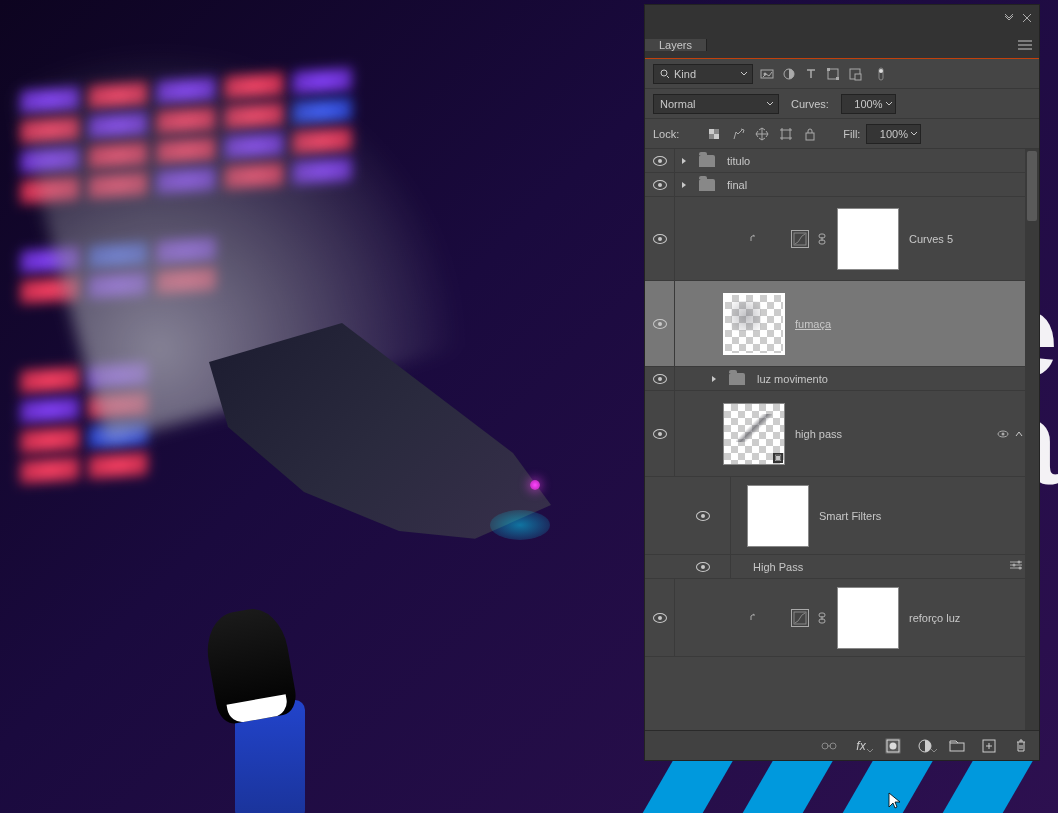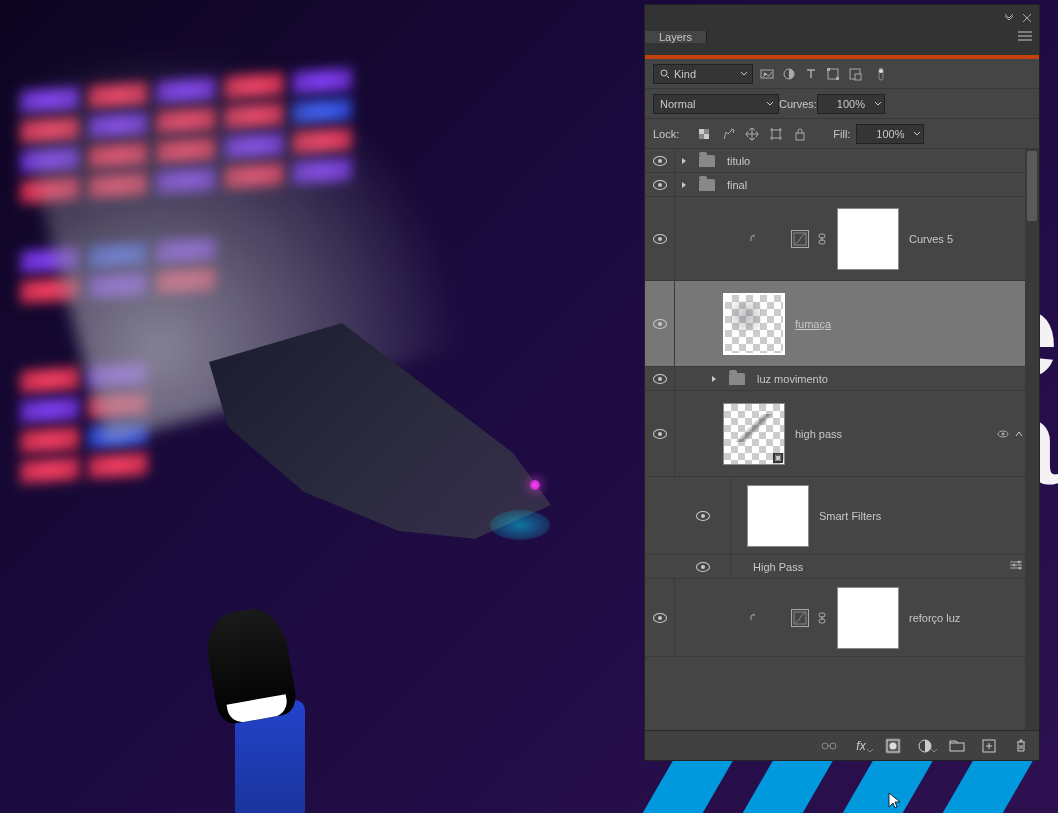--- a/index.html
+++ b/index.html
@@ -18,34 +18,34 @@
 .robot-cyan{position:absolute;left:300px;top:200px;width:60px;height:30px;background:radial-gradient(rgba(0,220,255,0.5),transparent);border-radius:50%}
 .shoe{position:absolute;left:210px;top:610px;width:80px;height:110px;background:linear-gradient(#1a1a1a,#000);border-radius:40% 40% 20% 20%;transform:rotate(-10deg)}
 .shoe::after{content:"";position:absolute;left:10px;bottom:0;width:60px;height:20px;background:#fff;border-radius:0 0 15px 15px}
 .leg{position:absolute;left:235px;top:700px;width:70px;height:120px;background:linear-gradient(#2244cc,#1a3399);border-radius:10px}
 .text-right{position:absolute;right:0;top:280px;font-size:120px;font-weight:bold;color:#fff;opacity:0.95;line-height:0.9}
 .floor{position:absolute;left:640px;bottom:0;width:420px;height:60px}
 .floor-stripe{position:absolute;width:60px;height:60px;background:#0099dd;transform:skewX(-30deg)}
 .panel{position:absolute;right:18px;top:4px;width:396px;height:757px;background:#454545;border:1px solid #222;display:flex;flex-direction:column}
 .panel-top{height:26px;background:#333;display:flex;align-items:center;justify-content:flex-end;padding:0 6px;gap:6px}
 .panel-top .ic{width:12px;height:12px;cursor:pointer}
-.tabs{height:28px;display:flex;align-items:flex-start;background:#333;border-bottom:4px solid #c2410c}
+.tabs{height:28px;display:flex;align-items:center;background:#333;border-bottom:1px solid #c2410c}
 .tab{padding:0 14px;display:flex;align-items:center;background:#454545;border-right:1px solid #222}
 .tab-spacer{flex:1}
 .tab-menu{width:28px;display:flex;align-items:center;justify-content:center;cursor:pointer}
 .filter-row{height:30px;display:flex;align-items:center;padding:0 8px;gap:6px;border-bottom:1px solid #383838}
 .filter-select{width:100px;height:20px;background:#353535;border:1px solid #222;display:flex;align-items:center;padding:0 6px;position:relative}
 .filter-select .search-ic{margin-right:4px}
 .filter-select .chev{position:absolute;right:4px}
 .ficon{width:16px;height:16px;display:flex;align-items:center;justify-content:center;cursor:pointer}
-.blend-row{height:30px;display:flex;align-items:center;padding:0 8px;gap:0;border-bottom:1px solid #383838}
+.blend-row{height:30px;display:flex;align-items:center;padding:0 8px;gap:12px;border-bottom:1px solid #383838}
 .blend-select{width:126px;height:20px;background:#353535;border:1px solid #222;display:flex;align-items:center;padding:0 6px;position:relative}
-.opacity-input{width:68px;height:20px;background:#353535;border:1px solid #222;display:flex;align-items:center;justify-content:center;position:relative}
+.opacity-input{width:55px;height:20px;background:#353535;border:1px solid #222;display:flex;align-items:center;justify-content:center;position:relative}
 .lock-row{height:30px;display:flex;align-items:center;padding:0 8px;gap:6px;border-bottom:1px solid #383838}
-.lock-row .lbl{margin-right:10px}
+.lock-row .lbl{margin-right:20px}
 .lock-ic{width:18px;height:18px;display:flex;align-items:center;justify-content:center;cursor:pointer}
 .layers-list{flex:1;overflow:hidden;position:relative}
 .scrollbar{position:absolute;right:0;top:0;width:14px;height:100%;background:#3a3a3a}
 .scrollthumb{position:absolute;right:2px;top:2px;width:10px;height:70px;background:#5a5a5a;border-radius:2px}
 .layer-row{display:flex;align-items:center;border-bottom:1px solid #3a3a3a;padding-right:16px}
 .lr-group{height:24px}
 .lr-adj{height:84px}
 .lr-smart{height:86px}
 .lr-sf{height:78px}
 .lr-hp{height:24px}

